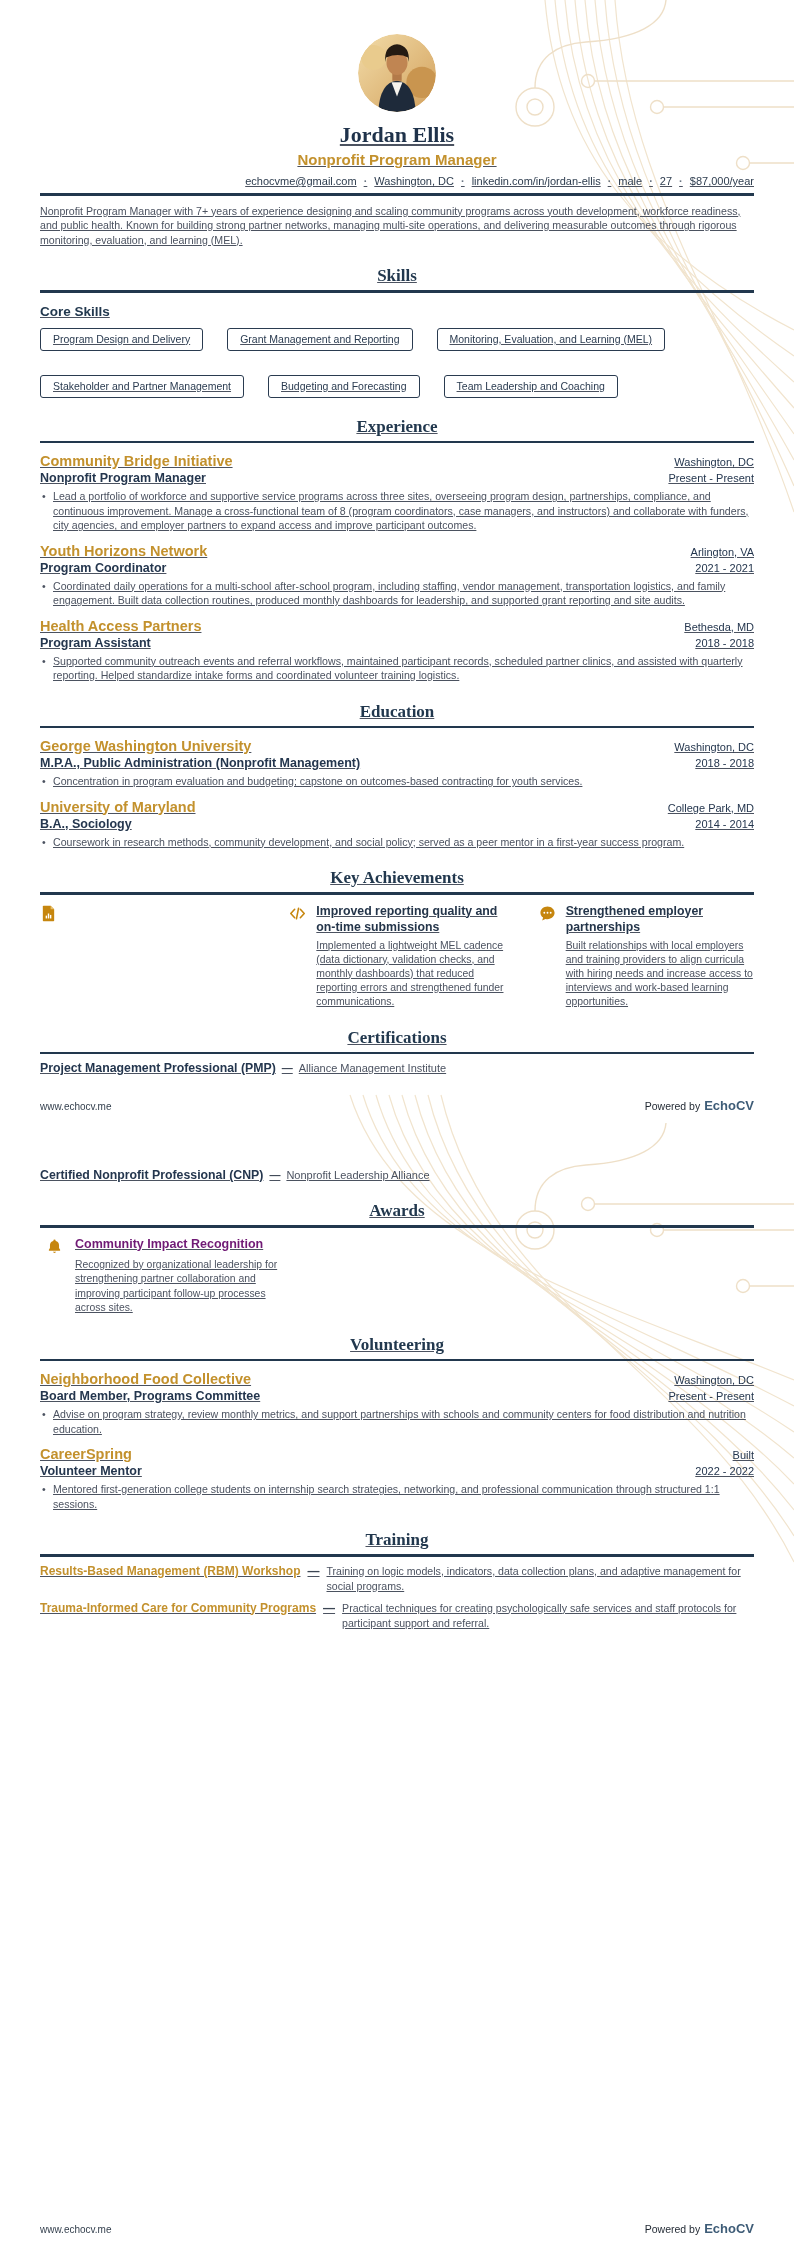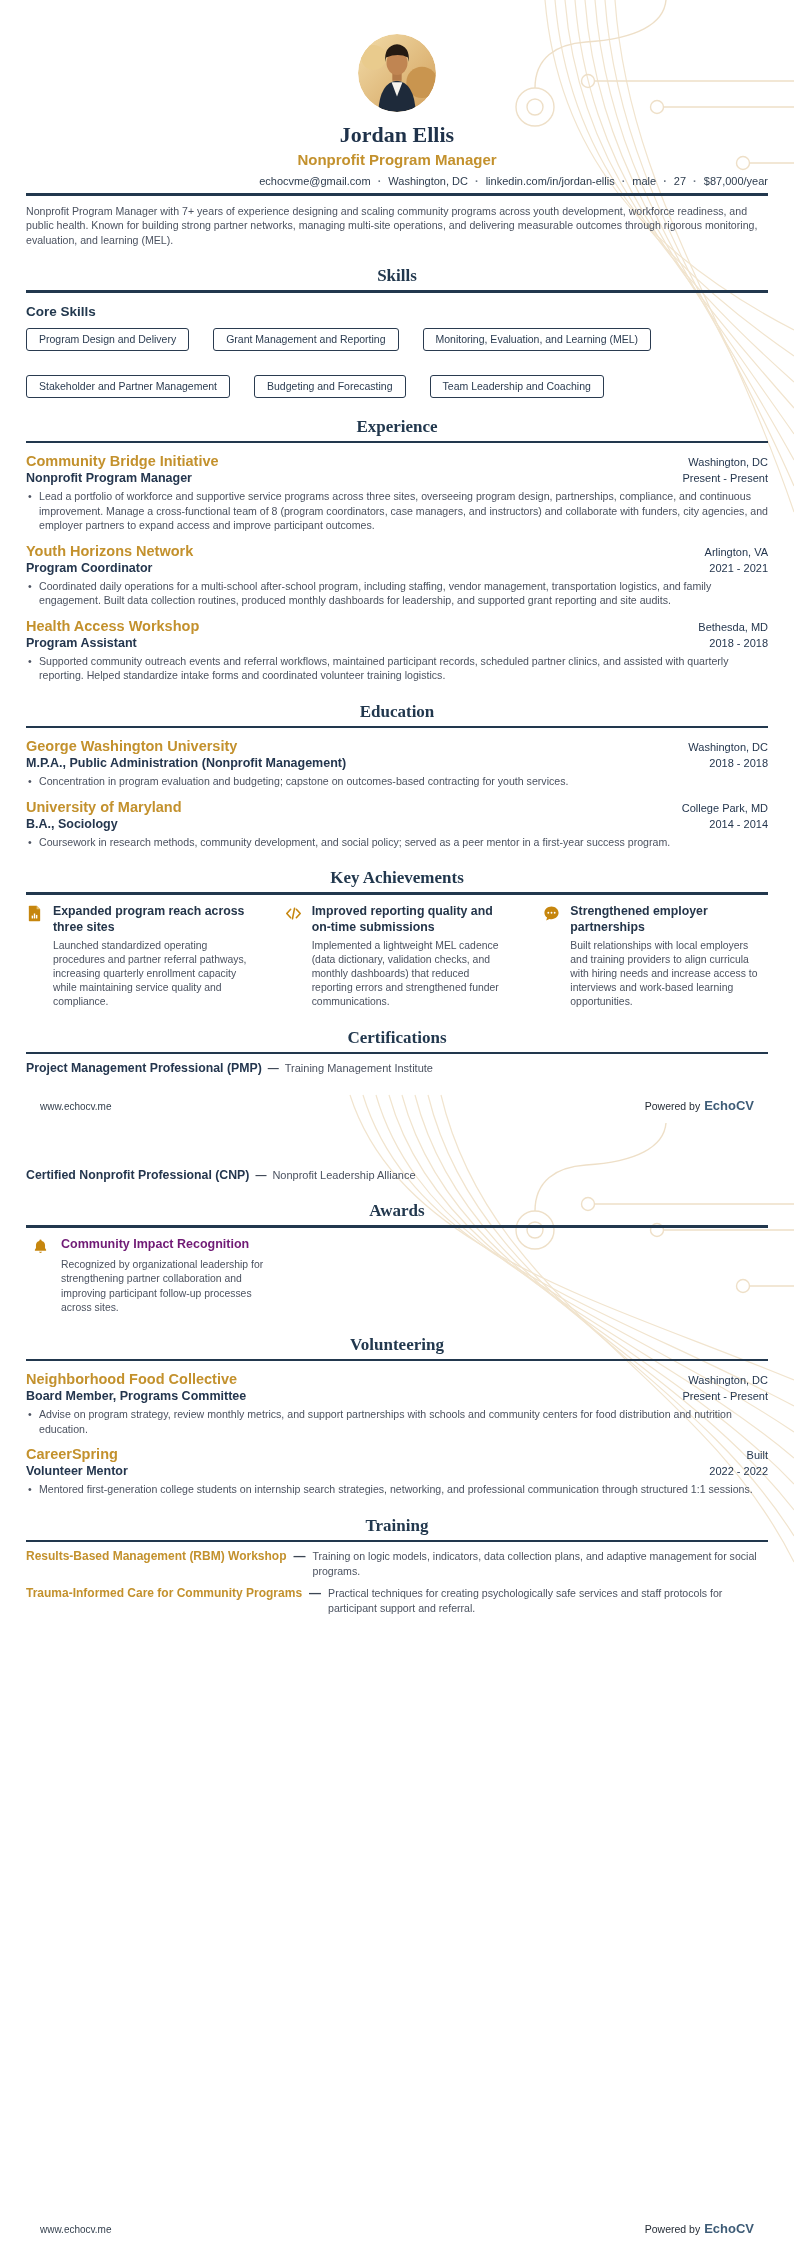--- a/index.html
+++ b/index.html
@@ -1,19 +1,19 @@
 <!DOCTYPE html>
 <html><head>
 <meta charset="utf-8">
 <style>
   * { margin:0; padding:0; box-sizing:border-box; }
   body { background:#fff; font-family:"Liberation Sans", sans-serif; color:#4b5260; }
   .doc { position:relative; width:794px; height:2246px; margin:0 auto; background:#fff; overflow:hidden; }
   .deco { position:absolute; inset:0; width:794px; height:2246px; pointer-events:none; }
-  .page { position:absolute; left:0; width:794px; height:1123px; padding:0 26px; }
+  .page { position:absolute; left:0; width:794px; height:1123px; padding:0 40px;text-decoration:underline; }
   .page1 { top:0; }
   .page2 { top:1123px; }
 
   
   .avatar { width:78px; height:78px; border-radius:50%; overflow:hidden; margin:34px auto 0; display:block; }
   .name { margin-top:10px; text-align:center; font-family:"Liberation Serif", serif; font-weight:700; font-size:22px; line-height:26px; color:#1f324a; }
   .job-title { margin-top:2px; text-align:center; font-size:15px; line-height:19px; font-weight:700; color:#c3912d; }
   .contact { margin-top:5px; text-align:right; font-size:11px; line-height:15px; color:#2d3c4e; font-weight:500; }
   .contact .dot { color:#6b7683; margin:0 7px; font-weight:700; }
 
@@ -187,21 +187,21 @@
           </div>
         <div class="xrow">
             <span class="role">Program Coordinator</span>
             <span class="meta">2021 - 2021</span>
           </div>
         <p class="body-text bullet">Coordinated daily operations for a multi-school after-school program, including staffing, vendor management, transportation logistics, and family engagement. Built data collection routines, produced monthly dashboards for leadership, and supported grant reporting and site audits.</p>
       </div>
 
       <div class="entry">
         <div class="xrow">
-            <span class="company">Health Access Workshop</span>
+            <span class="company">Health Access Partners</span>
             <span class="meta">Bethesda, MD</span>
           </div>
         <div class="xrow">
             <span class="role">Program Assistant</span>
             <span class="meta">2018 - 2018</span>
           </div>
         <p class="body-text bullet">Supported community outreach events and referral workflows, maintained participant records, scheduled partner clinics, and assisted with quarterly reporting. Helped standardize intake forms and coordinated volunteer training logistics.</p>
       </div>
     </div>
 
@@ -244,24 +244,20 @@
             <svg viewBox="0 0 24 24" width="17" height="17">
                 <path class="gold-fill" d="M5 1h10l5 5v16a1 1 0 0 1-1 1H5a1 1 0 0 1-1-1V2a1 1 0 0 1 1-1z"></path>
                 <path fill="#e8c06a" d="M15 1l5 5h-5z"></path>
                 <g fill="#fff">
                   <rect x="8" y="15" width="2" height="4"></rect>
                   <rect x="11" y="12" width="2" height="7"></rect>
                   <rect x="14" y="14" width="2" height="5"></rect>
                 </g>
               </svg>
           </span>
-          <div>
-            <div class="ach-title">Expanded program reach across three sites</div>
-            <div class="ach-text">Launched standardized operating procedures and partner referral pathways, increasing quarterly enrollment capacity while maintaining service quality and compliance.</div>
-          </div>
         </div>
 
         <div class="ach-item">
           <span class="ach-icon">
             <svg viewBox="0 0 24 24" width="17" height="17" fill="none" stroke="#c6860e" stroke-width="2.2" stroke-linecap="round" stroke-linejoin="round">
                 <path d="M8 6 2.5 12 8 18"></path>
                 <path d="M16 6l5.5 6L16 18"></path>
                 <path d="M13.5 4.5 10.5 19.5"></path>
               </svg>
           </span>
@@ -290,21 +286,21 @@
 
       </div>
     </div>
 
     <div>
       <h2 class="sec-h">Certifications</h2>
       <div class="sec-rule"></div>
       <div class="cert-line">
         <span class="cert-name">Project Management Professional (PMP)</span>
         <span class="cert-dash">—</span>
-        <span class="cert-issuer">Training Management Institute</span>
+        <span class="cert-issuer">Alliance Management Institute</span>
       </div>
     </div>
 
     <div class="page-footer">
       <span class="f-url">www.echocv.me</span>
       <span class="f-pow"><span>Powered by</span><span class="brand">EchoCV</span></span>
     </div>
   </div>
 
   <div class="page page2">

